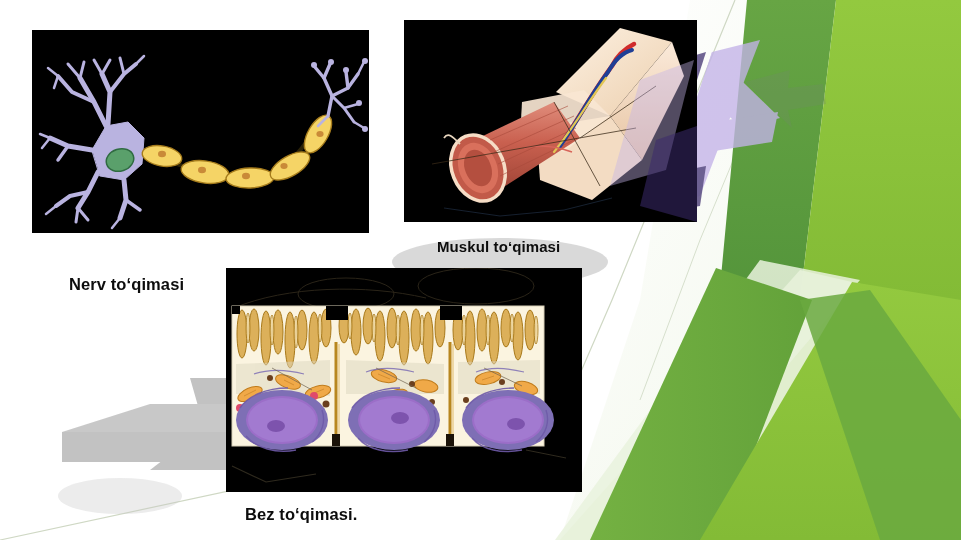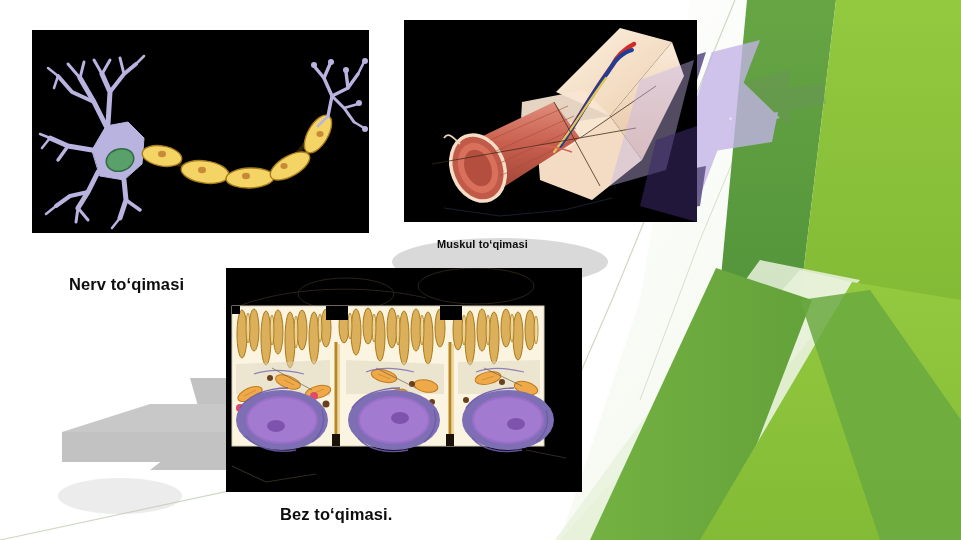--- a/index.html
+++ b/index.html
@@ -26,22 +26,22 @@
     letter-spacing:.1px;
     white-space:nowrap;
   }
 
   
   #fig-nerve{left:32px;top:30px;width:337px;height:203px;}
   #fig-muscle{left:404px;top:20px;width:293px;height:202px;}
   #fig-gland{left:226px;top:268px;width:356px;height:224px;}
 
   #cap-nerve{left:69px;top:243px;font-size:16.5px;margin-top:32px;}
-  #cap-muscle{left:437px;top:238px;font-size:11px;}
-  #cap-gland{left:280px;top:505px;font-size:16.5px;text-align:center;}
+  #cap-muscle{left:437px;top:238px;font-size:15px;}
+  #cap-gland{left:245px;top:505px;font-size:16.5px;text-align:center;}
 </style>
 </head>
 <body>
 
 <div class="slide">
 
   <div class="bg">
     <svg width="961" height="540" viewBox="0 0 961 540">
       <defs>
         <linearGradient id="gpale" x1="0" y1="0" x2="1" y2="1">

